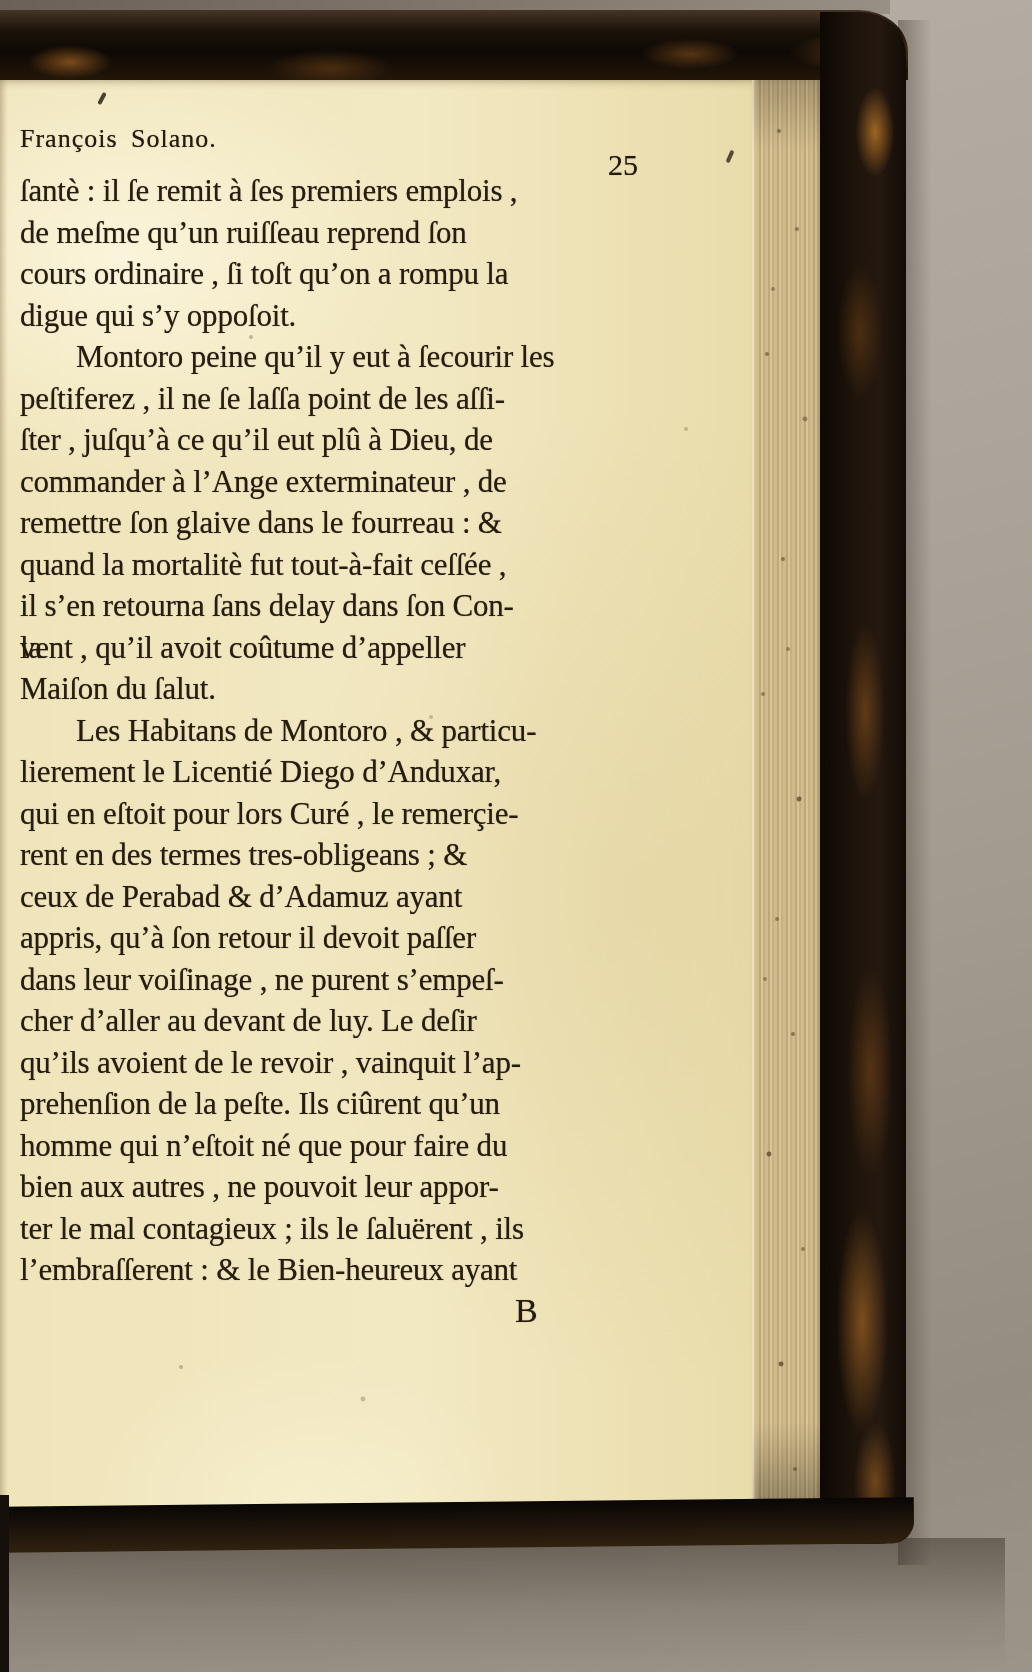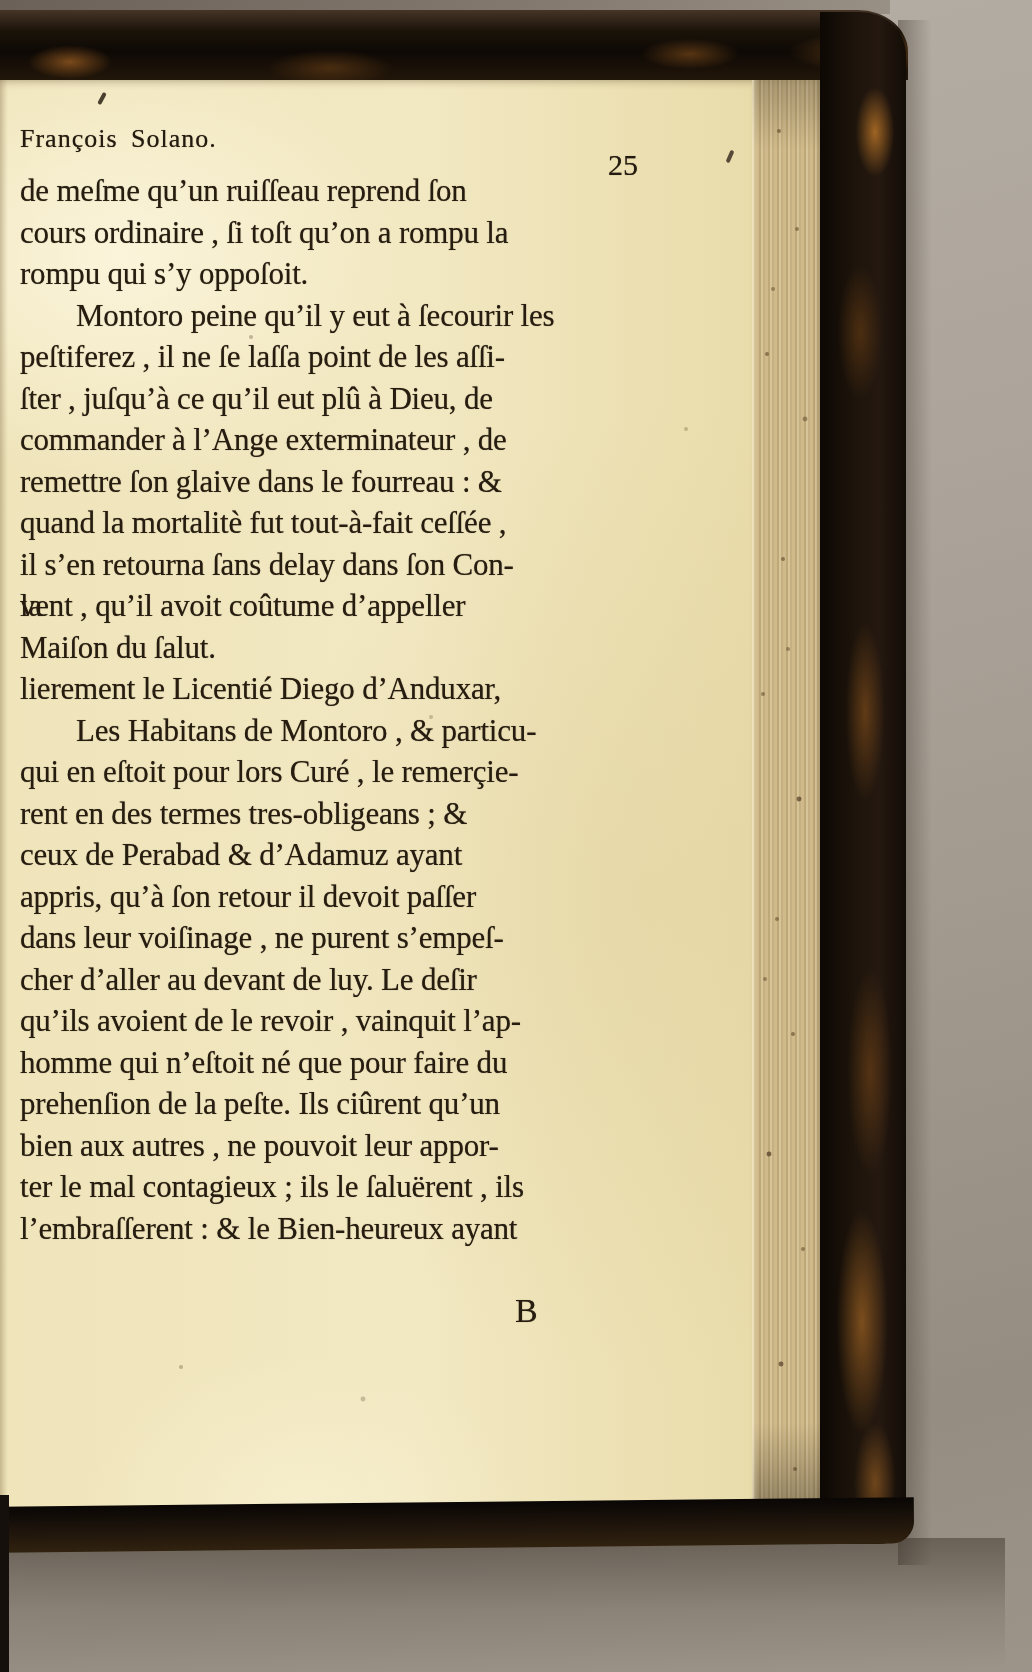--- a/index.html
+++ b/index.html
@@ -116,27 +116,30 @@
   <div class="page">
     <div class="left-page-edge"></div>
 
     <div class="header">
       <div class="header-title">François Solano.</div>
       <div class="page-number">25</div>
     </div>
 
     <div class="text-block">
         <div class="line">
+          <span>ſantè : il ſe remit à ſes premiers emplois ,</span>
+        </div>
+        <div class="line">
           <span>de meſme qu’un ruiſſeau reprend ſon</span>
         </div>
         <div class="line">
           <span>cours ordinaire , ſi toſt qu’on a rompu la</span>
         </div>
         <div class="line end">
-          <span>rompu qui s’y oppoſoit.</span>
+          <span>digue qui s’y oppoſoit.</span>
         </div>
         <div class="line indent">
           <span>Montoro peine qu’il y eut à ſecourir les</span>
         </div>
         <div class="line">
           <span>peſtiferez , il ne ſe laſſa point de les aſſi-</span>
         </div>
         <div class="line">
           <span>ſter , juſqu’à ce qu’il eut plû à Dieu, de</span>
         </div>
@@ -152,27 +155,27 @@
         <div class="line">
           <span>il s’en retourna ſans delay dans ſon Con-</span>
         </div>
         <div class="line">
           <span>vent , qu’il avoit coûtume d’appeller </span>
           <span class="it">la</span>
         </div>
         <div class="line end">
           <span class="it">Maiſon du ſalut.</span>
         </div>
-        <div class="line">
-          <span>lierement le Licentié Diego d’Anduxar,</span>
-        </div>
         <div class="line indent">
           <span>Les Habitans de Montoro , &amp; particu-</span>
         </div>
         <div class="line">
+          <span>lierement le Licentié Diego d’Anduxar,</span>
+        </div>
+        <div class="line">
           <span>qui en eſtoit pour lors Curé , le remerçie-</span>
         </div>
         <div class="line">
           <span>rent en des termes tres-obligeans ; &amp;</span>
         </div>
         <div class="line">
           <span>ceux de Perabad &amp; d’Adamuz ayant</span>
         </div>
         <div class="line">
           <span>appris, qu’à ſon retour il devoit paſſer</span>
@@ -180,24 +183,24 @@
         <div class="line">
           <span>dans leur voiſinage , ne purent s’empeſ-</span>
         </div>
         <div class="line">
           <span>cher d’aller au devant de luy. Le deſir</span>
         </div>
         <div class="line">
           <span>qu’ils avoient de le revoir , vainquit l’ap-</span>
         </div>
         <div class="line">
+          <span>prehenſion de la peſte. Ils ciûrent qu’un</span>
+        </div>
+        <div class="line">
           <span>homme qui n’eſtoit né que pour faire du</span>
-        </div>
-        <div class="line">
-          <span>prehenſion de la peſte. Ils ciûrent qu’un</span>
         </div>
         <div class="line">
           <span>bien aux autres , ne pouvoit leur appor-</span>
         </div>
         <div class="line">
           <span>ter le mal contagieux ; ils le ſaluërent , ils</span>
         </div>
         <div class="line">
           <span>l’embraſſerent : &amp; le Bien-heureux ayant</span>
         </div>

